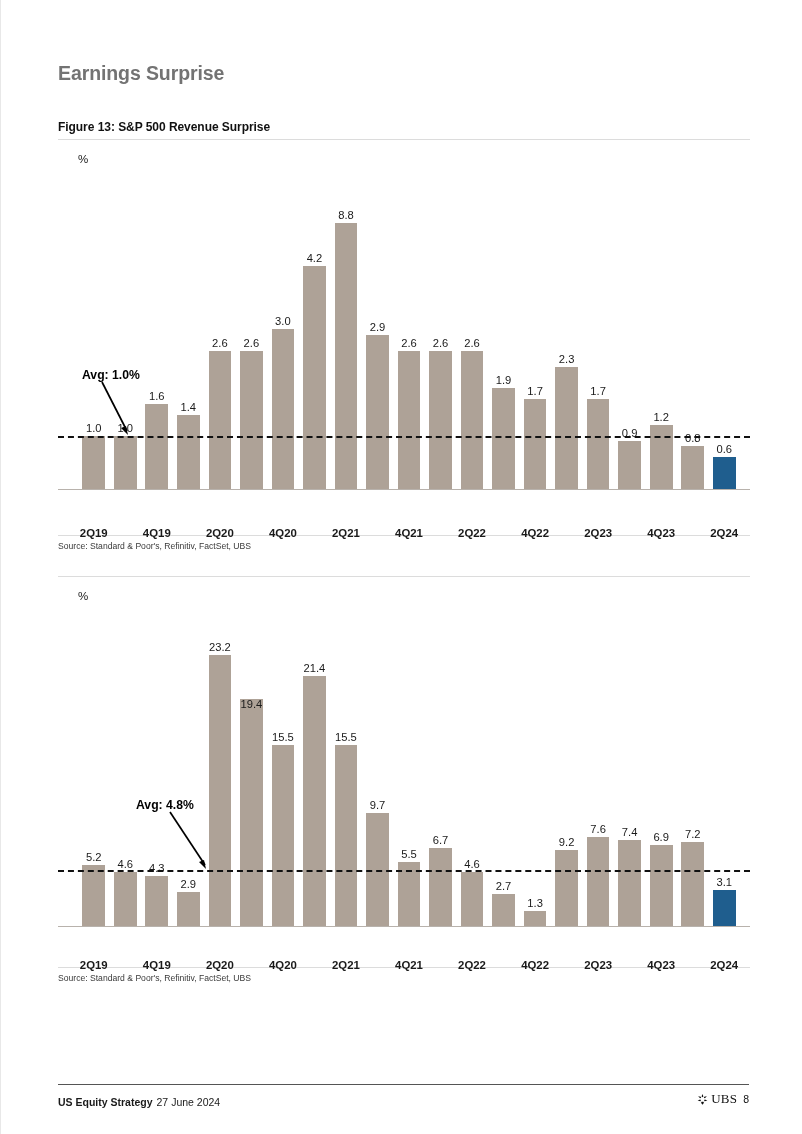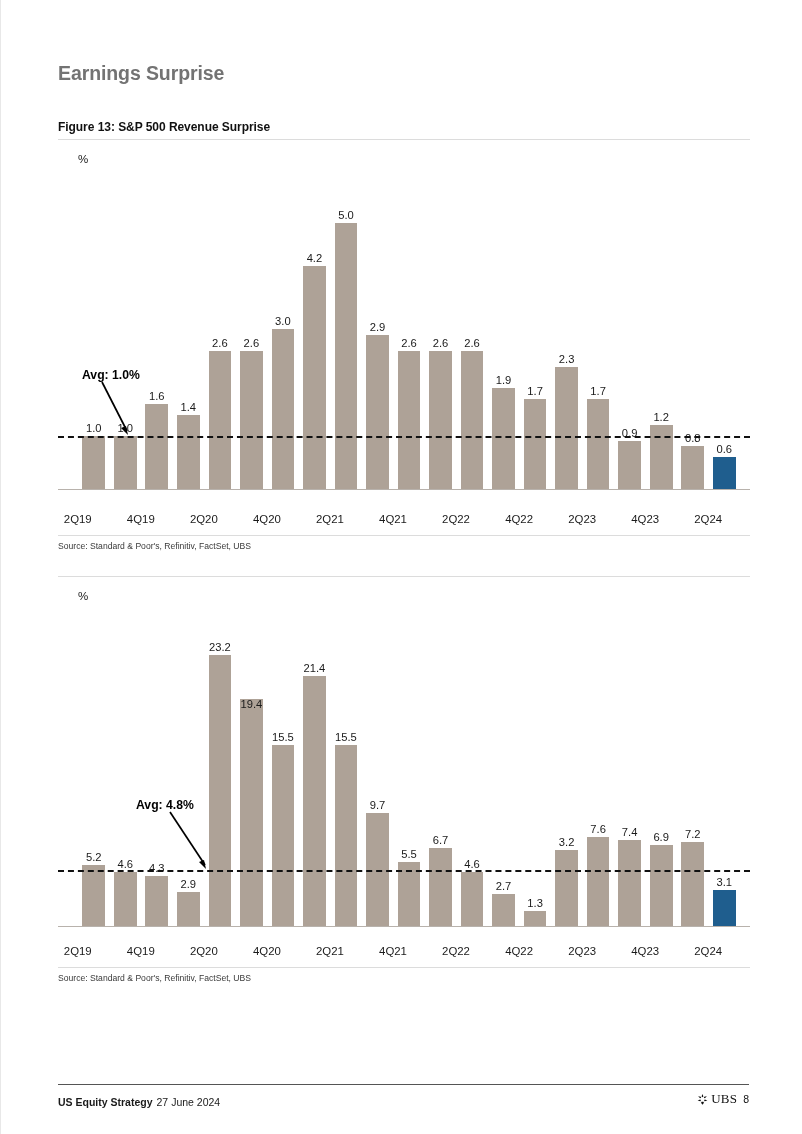--- a/index.html
+++ b/index.html
@@ -102,24 +102,26 @@
     left: 0;
     height: 0;
     border-top: 1.2px solid #b8b2ac;
   }
   .xlabels {
     position: relative;
     height: 22px;
   }
   .xlabel {
     position: absolute;
-    top: 4px;
+    top: 18px;
     font-size: 11.4px;
     color: #1a1a1a;
+    text-align: center;
     white-space: nowrap;
+    font-weight: bold;
   }
   .annot {
     position: absolute;
     z-index: 6;
   }
   .annot-text {
     font-size: 12.2px;
     font-weight: bold;
     color: #000;
     white-space: nowrap;
@@ -208,21 +210,21 @@
             <div class="bar-value" style="left: 112.68px; width: 35.3067px; top: 231.5px;">1.4</div>
             <div class="bar" style="left: 150.509px; width: 22.6971px; height: 138.357px; bottom: 20px;"></div>
             <div class="bar-value" style="left: 144.204px; width: 35.3067px; top: 167.643px;">2.6</div>
             <div class="bar" style="left: 182.032px; width: 22.6971px; height: 138.357px; bottom: 20px;"></div>
             <div class="bar-value" style="left: 175.728px; width: 35.3067px; top: 167.643px;">2.6</div>
             <div class="bar" style="left: 213.556px; width: 22.6971px; height: 159.643px; bottom: 20px;"></div>
             <div class="bar-value" style="left: 207.251px; width: 35.3067px; top: 146.357px;">3.0</div>
             <div class="bar" style="left: 245.08px; width: 22.6971px; height: 223.5px; bottom: 20px;"></div>
             <div class="bar-value" style="left: 238.775px; width: 35.3067px; top: 82.5px;">4.2</div>
             <div class="bar" style="left: 276.604px; width: 22.6971px; height: 266.071px; bottom: 20px;"></div>
-            <div class="bar-value" style="left: 270.299px; width: 35.3067px; top: 39.9286px;">5.0</div>
+            <div class="bar-value" style="left: 270.299px; width: 35.3067px; top: 39.9286px;">8.8</div>
             <div class="bar" style="left: 308.128px; width: 22.6971px; height: 154.321px; bottom: 20px;"></div>
             <div class="bar-value" style="left: 301.823px; width: 35.3067px; top: 151.679px;">2.9</div>
             <div class="bar" style="left: 339.651px; width: 22.6971px; height: 138.357px; bottom: 20px;"></div>
             <div class="bar-value" style="left: 333.347px; width: 35.3067px; top: 167.643px;">2.6</div>
             <div class="bar" style="left: 371.175px; width: 22.6971px; height: 138.357px; bottom: 20px;"></div>
             <div class="bar-value" style="left: 364.87px; width: 35.3067px; top: 167.643px;">2.6</div>
             <div class="bar" style="left: 402.699px; width: 22.6971px; height: 138.357px; bottom: 20px;"></div>
             <div class="bar-value" style="left: 396.394px; width: 35.3067px; top: 167.643px;">2.6</div>
             <div class="bar" style="left: 434.223px; width: 22.6971px; height: 101.107px; bottom: 20px;"></div>
             <div class="bar-value" style="left: 427.918px; width: 35.3067px; top: 204.893px;">1.9</div>
@@ -297,21 +299,21 @@
             <div class="bar-value" style="left: 333.347px; width: 35.3067px; top: 241.725px;">5.5</div>
             <div class="bar" style="left: 371.175px; width: 22.6971px; height: 78.298px; bottom: 15px;"></div>
             <div class="bar-value" style="left: 364.87px; width: 35.3067px; top: 227.702px;">6.7</div>
             <div class="bar" style="left: 402.699px; width: 22.6971px; height: 53.7569px; bottom: 15px;"></div>
             <div class="bar-value" style="left: 396.394px; width: 35.3067px; top: 252.243px;">4.6</div>
             <div class="bar" style="left: 434.223px; width: 22.6971px; height: 31.5529px; bottom: 15px;"></div>
             <div class="bar-value" style="left: 427.918px; width: 35.3067px; top: 274.447px;">2.7</div>
             <div class="bar" style="left: 465.747px; width: 22.6971px; height: 15.1922px; bottom: 15px;"></div>
             <div class="bar-value" style="left: 459.442px; width: 35.3067px; top: 290.808px;">1.3</div>
             <div class="bar" style="left: 497.27px; width: 22.6971px; height: 75.9608px; bottom: 15px;"></div>
-            <div class="bar-value" style="left: 490.966px; width: 35.3067px; top: 230.039px;">3.2</div>
+            <div class="bar-value" style="left: 490.966px; width: 35.3067px; top: 230.039px;">9.2</div>
             <div class="bar" style="left: 528.794px; width: 22.6971px; height: 88.8157px; bottom: 15px;"></div>
             <div class="bar-value" style="left: 522.49px; width: 35.3067px; top: 217.184px;">7.6</div>
             <div class="bar" style="left: 560.318px; width: 22.6971px; height: 86.4784px; bottom: 15px;"></div>
             <div class="bar-value" style="left: 554.013px; width: 35.3067px; top: 219.522px;">7.4</div>
             <div class="bar" style="left: 591.842px; width: 22.6971px; height: 80.6353px; bottom: 15px;"></div>
             <div class="bar-value" style="left: 585.537px; width: 35.3067px; top: 225.365px;">6.9</div>
             <div class="bar" style="left: 623.366px; width: 22.6971px; height: 84.1412px; bottom: 15px;"></div>
             <div class="bar-value" style="left: 617.061px; width: 35.3067px; top: 221.859px;">7.2</div>
             <div class="bar highlight" style="left: 654.89px; width: 22.6971px; height: 36.2275px; bottom: 15px;"></div>
             <div class="bar-value" style="left: 648.585px; width: 35.3067px; top: 269.773px;">3.1</div>

